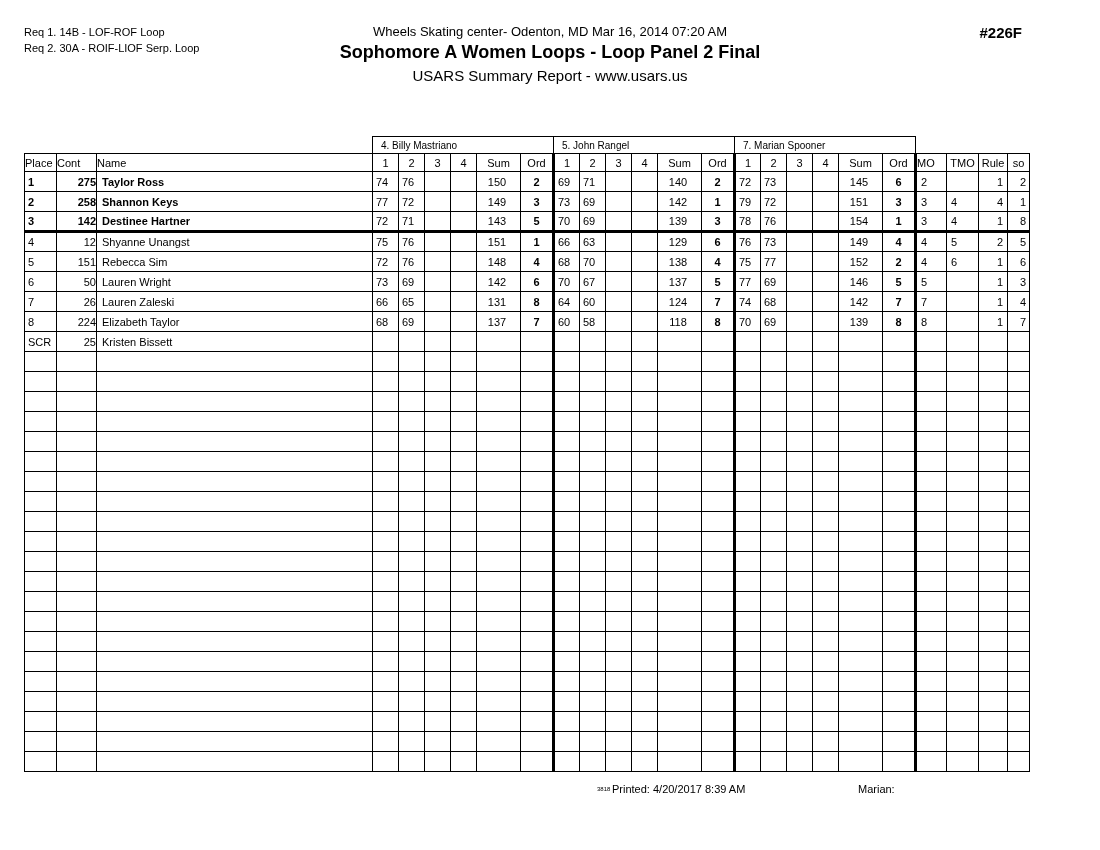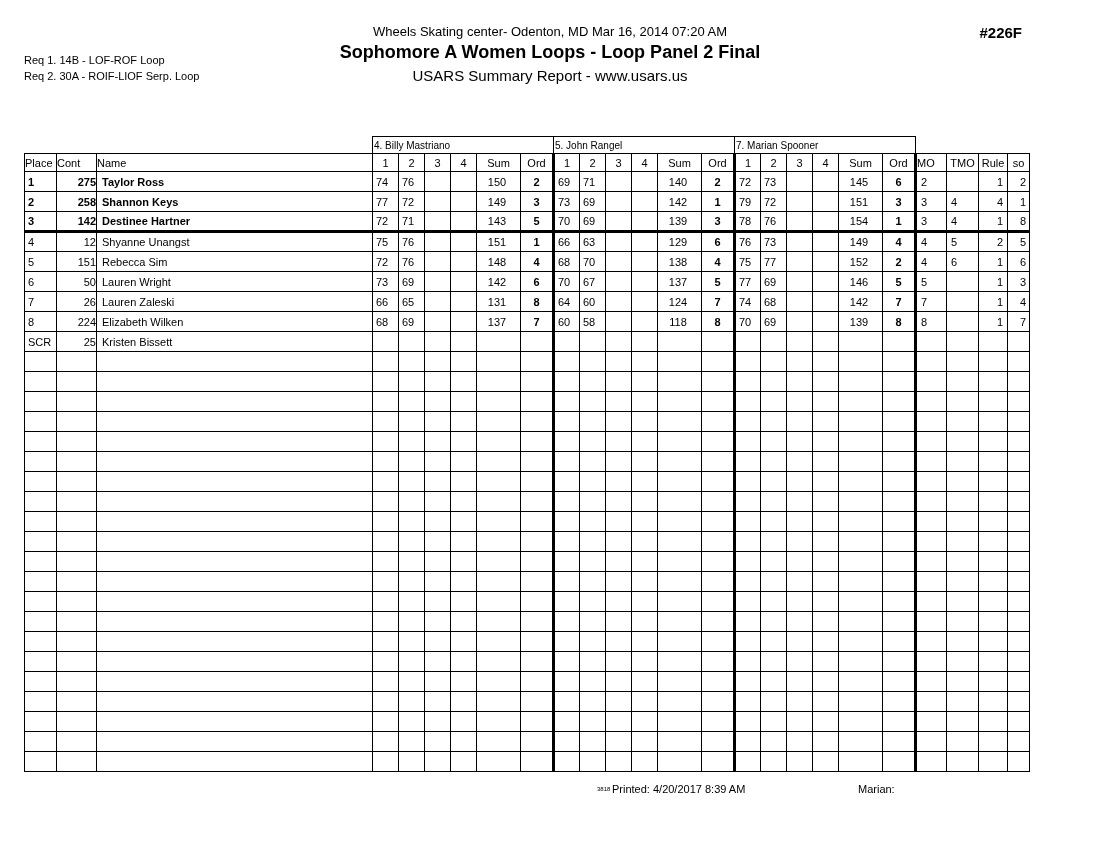--- a/index.html
+++ b/index.html
@@ -1,31 +1,31 @@
 <!DOCTYPE html>
 <html><head>
 <meta charset="utf-8">
 <style>
   * { margin:0; padding:0; box-sizing:border-box; }
   html,body { width:1100px; height:850px; background:#ffffff; color:#000;
     font-family:"Liberation Sans", sans-serif; position:relative; overflow:hidden; }
 
-  .req-block { position:absolute; left:24px; top:24px; font-size:11px; line-height:16px;margin-top:28px; }
+  .req-block { position:absolute; left:24px; top:24px; font-size:11px; line-height:16px; }
   .center-head { position:absolute; left:0; right:0; top:21px; text-align:center; }
   .page-title { font-size:17px; font-weight:bold; }
   .venue-line { font-size:13px; margin-top:3px; }
   .division-title { font-size:18px; font-weight:bold; margin-top:3px; }
   .report-line { font-size:15px; margin-top:4px; }
   .event-number { position:absolute; right:78px; top:24px; font-size:15px; font-weight:bold; }
 
   table { position:absolute; left:24px; top:136px; border-collapse:collapse; table-layout:fixed; }
   td, th { border:1px solid #000; font-size:11px; font-weight:normal; height:20px;
            overflow:hidden; white-space:nowrap; text-align:center; }
   tr.judge-row td { border:none; height:17px; }
-  tr.judge-row td.judgebox { border:1px solid #000; font-size:10px; text-align:left; padding-left:1px; }
+  tr.judge-row td.judgebox { border:1px solid #000; font-size:10px; text-align:left; padding-left:8px; }
   tr.head-row th { height:18px; }
   .h-left { text-align:left; padding-left:0; }
   .thick-r { border-right:3px solid #000 !important; }
   tr.cutoff td { border-bottom:3px solid #000; }
   .bold { font-weight:bold; }
 
   .c-place { text-align:left; padding-left:3px; }
   .c-cont  { text-align:right; }
   .c-name  { text-align:left; padding-left:5px; }
   .c-score { text-align:left; padding-left:3px; }
@@ -305,21 +305,21 @@
         <td class="c-sum">142</td>
         <td class="c-ord thick-r">7</td>
         <td class="c-mo">7</td>
         <td class="c-mo"></td>
         <td class="c-rule">1</td>
         <td class="c-so">4</td>
       </tr>
       <tr>
         <td class="c-place">8</td>
         <td class="c-cont">224</td>
-        <td class="c-name">Elizabeth Wilken</td>
+        <td class="c-name">Elizabeth Taylor</td>
         <td class="c-score">68</td>
         <td class="c-score">69</td>
         <td class="c-score"></td>
         <td class="c-score"></td>
         <td class="c-sum">137</td>
         <td class="c-ord thick-r">7</td>
         <td class="c-score">60</td>
         <td class="c-score">58</td>
         <td class="c-score"></td>
         <td class="c-score"></td>

